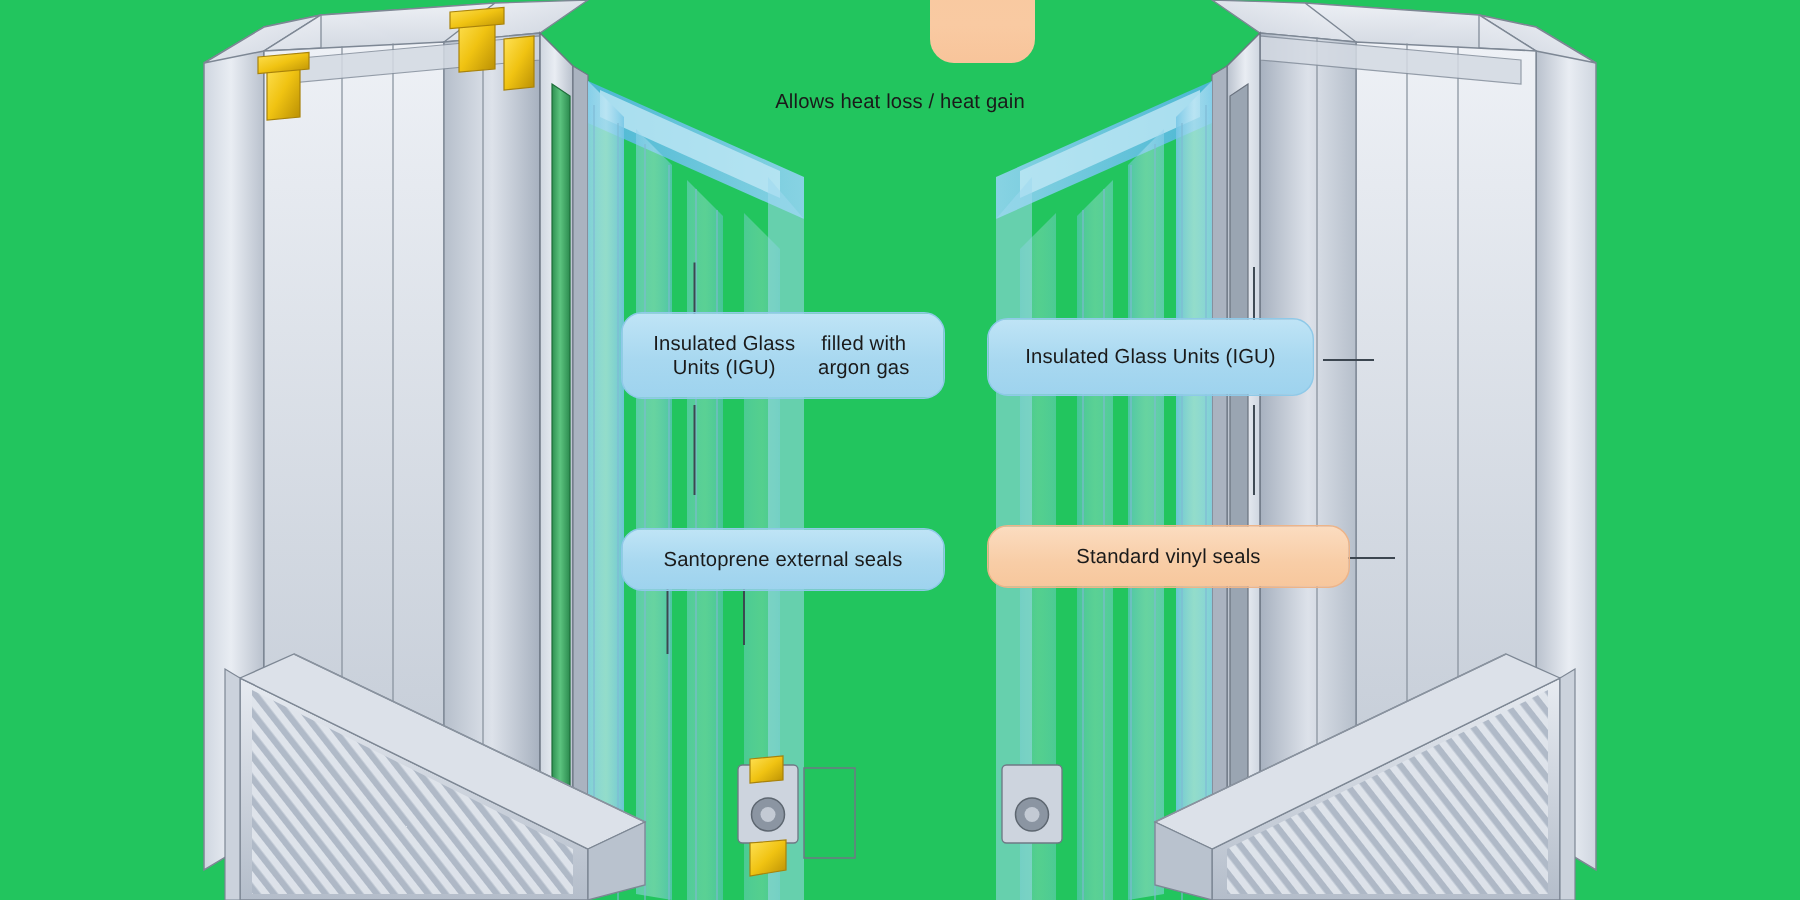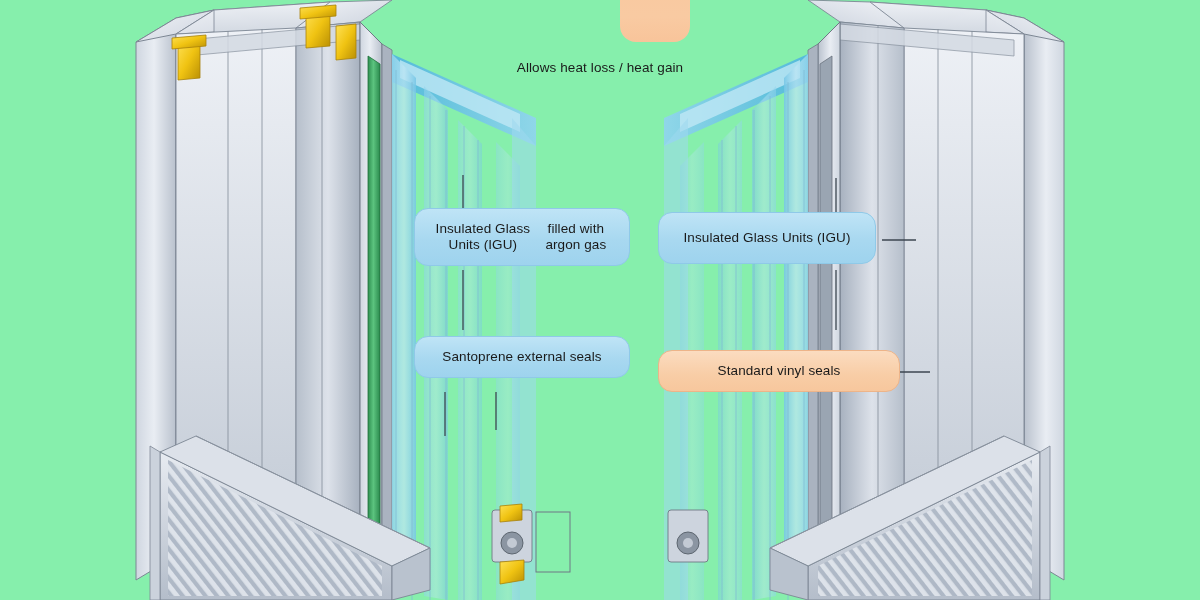--- a/index.html
+++ b/index.html
@@ -1,18 +1,18 @@
 <!DOCTYPE html>
 <html><head>
 <meta charset="utf-8">
 <title>Window Comparison Diagram</title>
 <style>
   html,body{margin:0;padding:0;background:#ffffff;}
   body{font-family:"Liberation Sans","DejaVu Sans",sans-serif;}
-  #stage{position:relative;width:1200px;height:600px;background:#86efac;overflow:hidden;}
+  #stage{position:relative;width:1200px;height:600px;background:#22c55e;overflow:hidden;}
   #art{position:absolute;left:0;top:0;width:1200px;height:600px;}
 
   .callout{position:absolute;box-sizing:border-box;display:flex;align-items:center;
            justify-content:center;text-align:center;border-radius:14px;
            font-size:13.5px;line-height:1.22;color:#1a1a1a;letter-spacing:.1px;
            padding:6px 14px;}
   .callout.blue{background:linear-gradient(180deg,#bfe4f6 0%,#a8d8f0 55%,#9ed3ee 100%);
                 border:1px solid #8fc9e8;}
   .callout.peach{background:linear-gradient(180deg,#fbdcc0 0%,#f8cda6 60%,#f7c79d 100%);
                  border:1px solid #edb489;}
@@ -210,20 +210,20 @@
   <div class="badge" id="heatBadge" style="left: 620px; top: -14px; width: 70px; height: 56px;"></div>
   <div class="caption" id="heatCaption" style="left: 0px; top: 60px; width: 1200px; text-align: center;">Allows heat loss / heat gain</div>
 
   <div class="callout blue" id="co0" style="left: 414px; top: 208px; width: 216px; height: 58px;">
       <div>Insulated Glass Units (IGU)</div>
       <div>filled with argon gas</div>
     </div>
   <div class="callout blue" id="co1" style="left: 658px; top: 212px; width: 218px; height: 52px;">
       <div>Insulated Glass Units (IGU)</div>
     </div>
-  <div class="callout blue" id="co2" style="left: 414px; top: 336px; width: 216px; height: 42px;">
+  <div class="callout blue" id="co2" style="left: 414px; top: 352px; width: 216px; height: 42px;">
       <div>Santoprene external seals</div>
     </div>
   <div class="callout peach" id="co3" style="left: 658px; top: 350px; width: 242px; height: 42px;">
       <div>Standard vinyl seals</div>
     </div>
 
 </div>
 
 </body></html>

